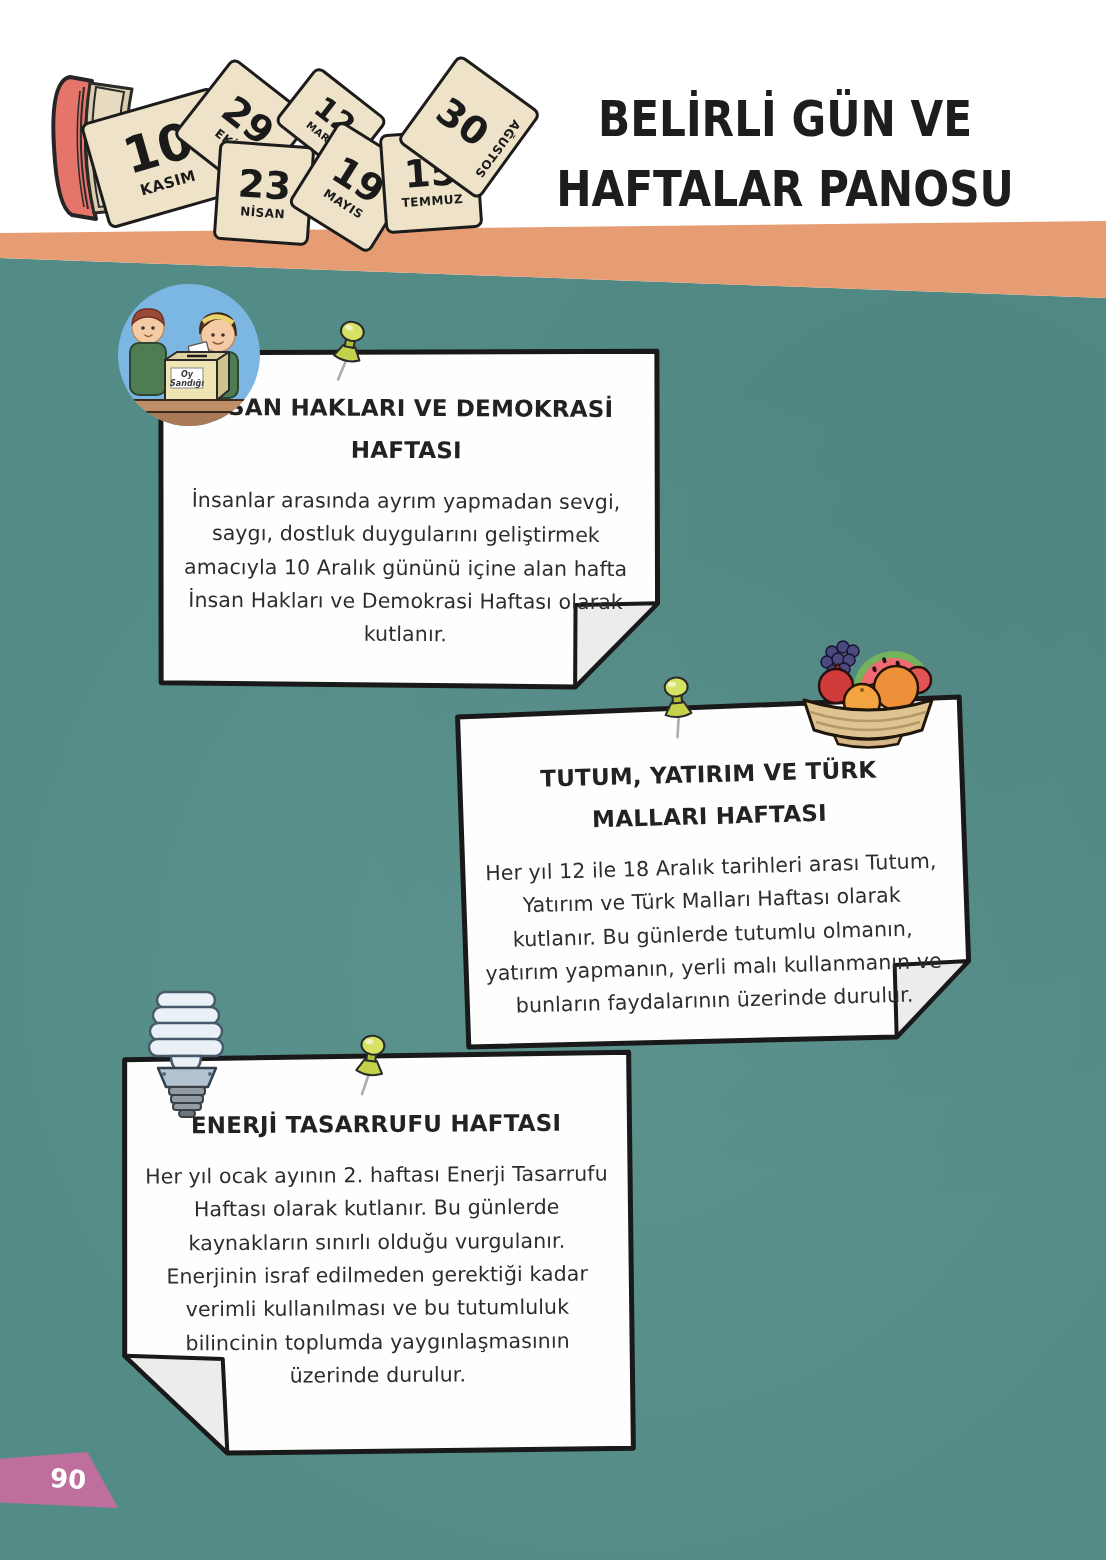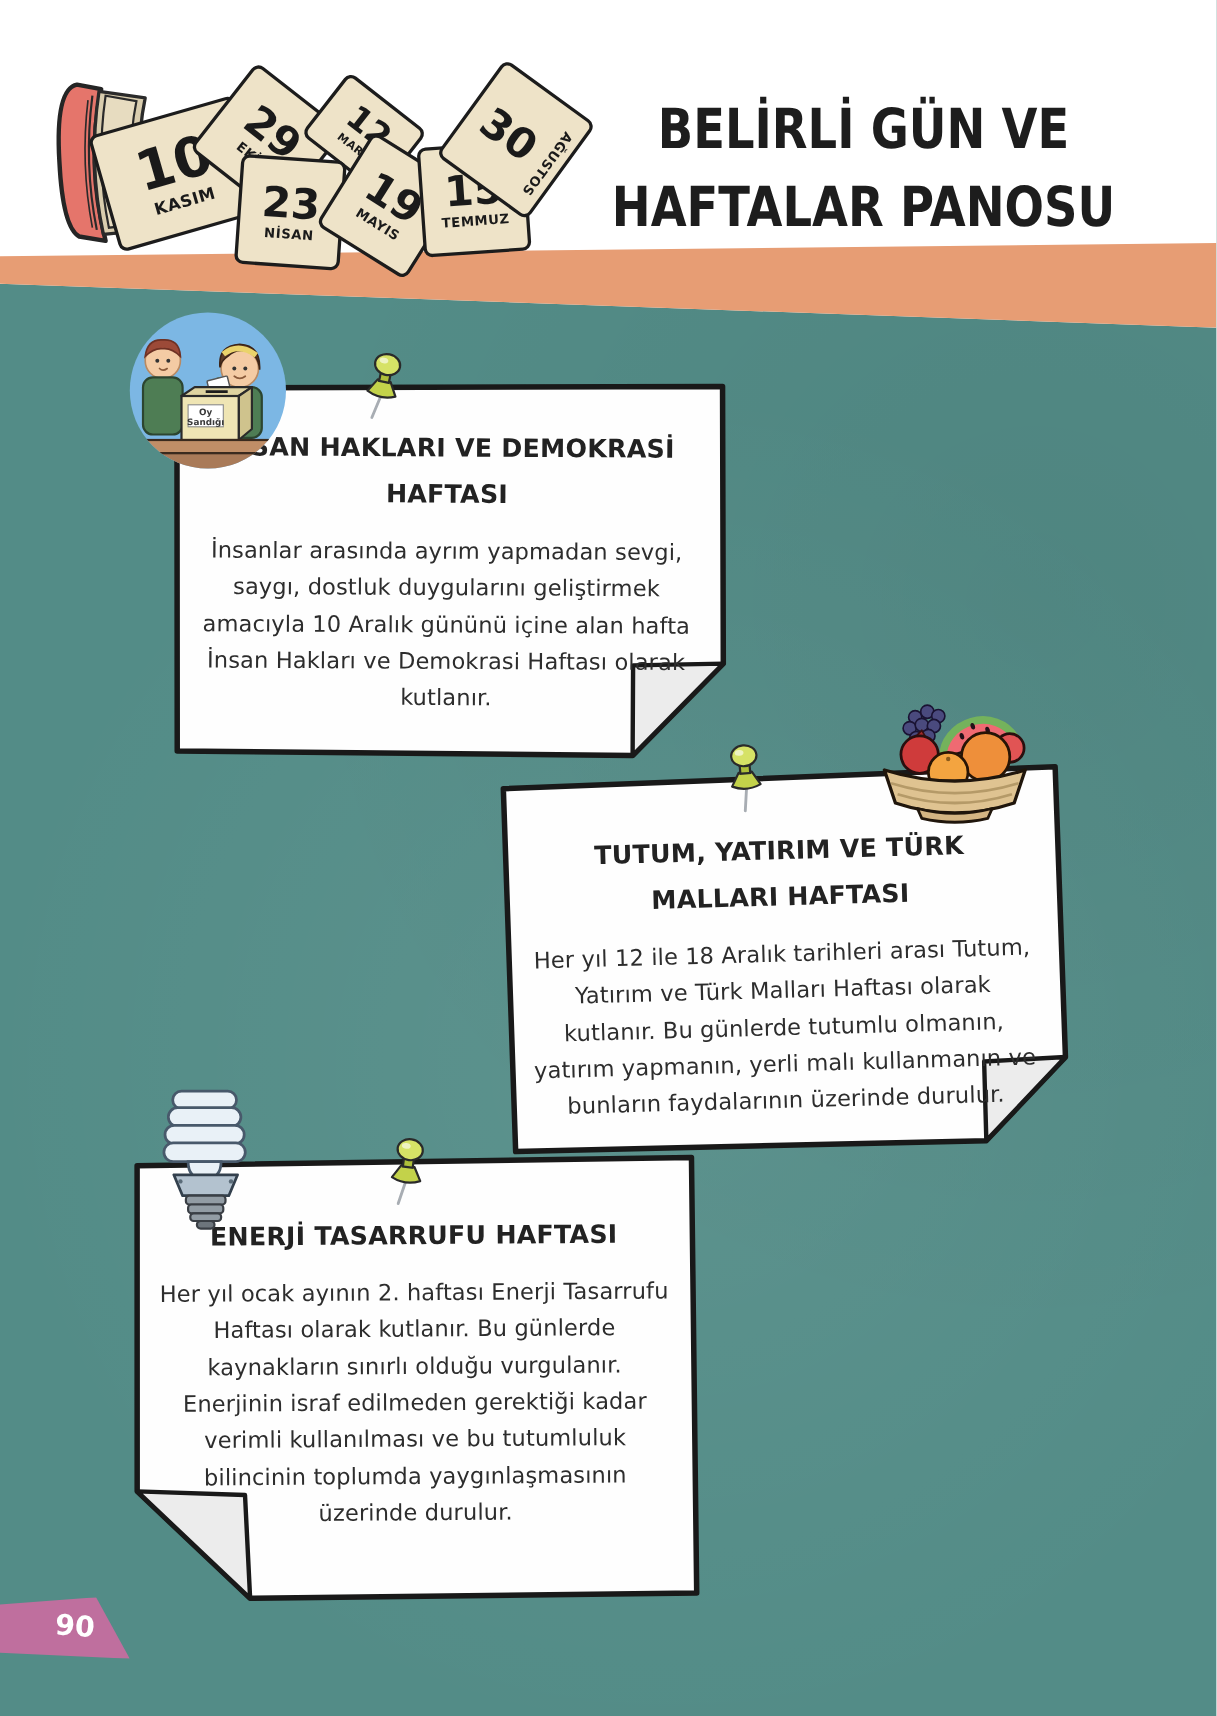--- a/index.html
+++ b/index.html
@@ -49,21 +49,21 @@
     font-weight:700; font-size:23px; line-height:1.82; color:#222222;
     letter-spacing:.2px; margin:0 auto;
   }
   .card-body {
     font-size:20.5px; line-height:1.63; color:#2d2d2d; margin-top:13px;
     letter-spacing:.1px;
   }
   
   .pushpin { position:absolute; width:40px; height:64px; }
   
-  .illus { position:absolute; }
+  .illus { position:absolute;font-style:italic; }
   
   .page-tab {
     position:absolute; left:0; top:1452px; width:118px; height:56px;
     background:#bf6f9e;
     clip-path: polygon(0% 12%, 74% 0%, 100% 100%, 0% 90%);
   }
   .page-num {
     position:absolute; left:50px; top:12px; color:#ffffff;
     font-size:26px; font-weight:700; transform:rotate(4deg);
   }

